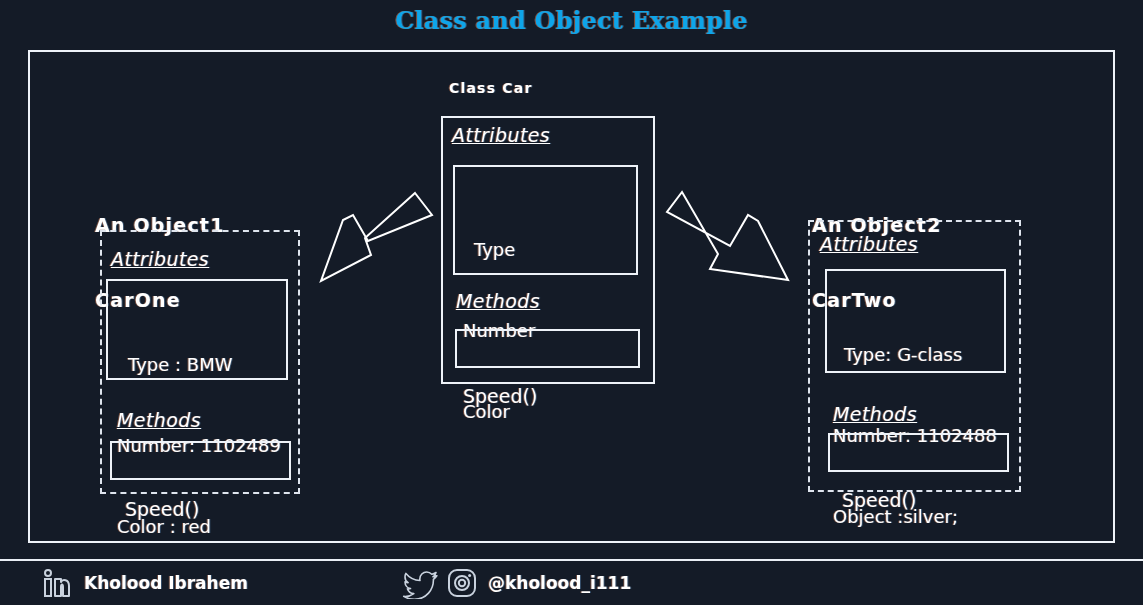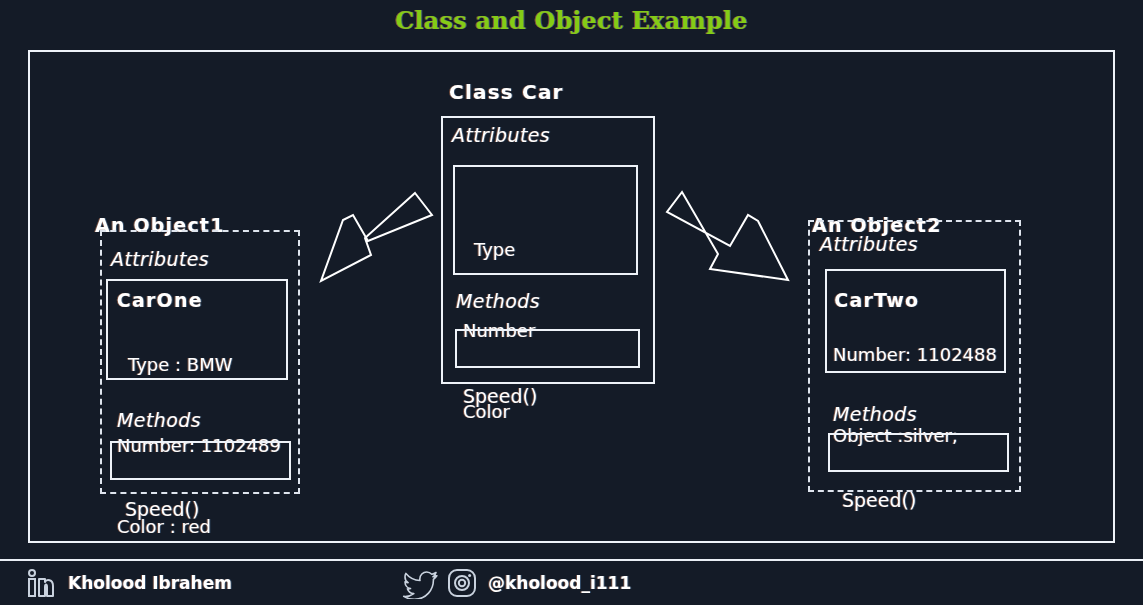--- a/index.html
+++ b/index.html
@@ -25,21 +25,21 @@
   .page-title {
     position: absolute;
     left: 0;
     top: 6px;
     width: 1143px;
     text-align: center;
     font-family: "DejaVu Serif", serif;
     font-weight: bold;
     font-size: 24px;
     letter-spacing: 0.2px;
-    color: #84cc16;
+    color: #0ea5e9;
     text-shadow: -1px 0 0 rgba(255,140,90,0.45), 1px 0 0 rgba(120,190,255,0.35);
   }
 
   
   .main-frame {
     position: absolute;
     left: 28px;
     top: 50px;
     width: 1087px;
     height: 493px;
@@ -54,32 +54,32 @@
     text-shadow: -1px 0 0 rgba(255,150,95,0.40), 1px 0 0 rgba(130,195,255,0.30);
     white-space: pre;
   }
   .hand-bold {
     font-weight: bold;
     letter-spacing: 1.2px;
   }
   .hand-italic {
     font-style: italic;
     letter-spacing: 0.4px;
+    text-decoration: underline;
   }
 
   
   .class-heading {
     position: absolute;
-    font-size: 20px;
+    font-size: 14px;
   }
   .object-heading {
     position: absolute;
     font-size: 19px;
     line-height: 25px;
-    text-align: center;
   }
 
   
   .card {
     position: absolute;
     box-sizing: border-box;
   }
   .card-solid { border: 2px solid #eef2f8; }
   .card-dashed { border: 2px dashed #dfe5ee; }
 
@@ -211,20 +211,21 @@
     <div>CarTwo</div>
   </div>
 
   <div class="card card-dashed" style="left:808px; top:220px; width:213px; height:272px;"></div>
 
   <div class="hand hand-italic section-label" style="left:820px; top:233px;">Attributes</div>
 
   <div class="inner-box" style="left:825px; top:269px; width:181px; height:104px;"></div>
 
   <div class="hand attr-list" style="left:833px; top:287px;">
+    <div class="indent">Type: G-class</div>
     <div>Number: 1102488</div>
     <div>Object :silver;</div>
   </div>
 
   <div class="hand hand-italic section-label" style="left:833px; top:403px;">Methods</div>
 
   <div class="inner-box" style="left:828px; top:433px; width:181px; height:39px;"></div>
   <div class="hand method-text" style="left:842px; top:441px;">Speed()</div>
 
   <svg class="arrow-svg" style="left:305px; top:168px;" width="130" height="125" viewBox="0 0 130 125">
@@ -232,21 +233,21 @@
   </svg>
 
   <svg class="arrow-svg" style="left:662px; top:178px;" width="132" height="112" viewBox="0 0 132 112">
     <polygon points="20,14 5,34 68,68 86,37 96,43 126,102 48,91 56,76"></polygon>
   </svg>
 
   <div class="footer-divider"></div>
 
   <div class="footer">
 
-    <div class="footer-item" style="left:24px; top:0;">
+    <div class="footer-item" style="left:40px; top:0;">
       <span class="ico">
         <svg width="34" height="34" viewBox="0 0 34 34">
           <circle cx="8" cy="7" r="3" fill="none" stroke="#c9d2de" stroke-width="2"></circle>
           <rect x="5" y="13" width="6" height="17" fill="none" stroke="#c9d2de" stroke-width="2"></rect>
           <path d="M15,30 L15,13 L21,13 L21,16 C22.5,13 29,13 29,20 L29,30 L23,30 L23,21 C23,17.5 21,17.5 21,21 L21,30 Z" fill="none" stroke="#c9d2de" stroke-width="2" stroke-linejoin="round"></path>
         </svg>
       </span>
       <span class="footer-label">Kholood Ibrahem</span>
     </div>
 

